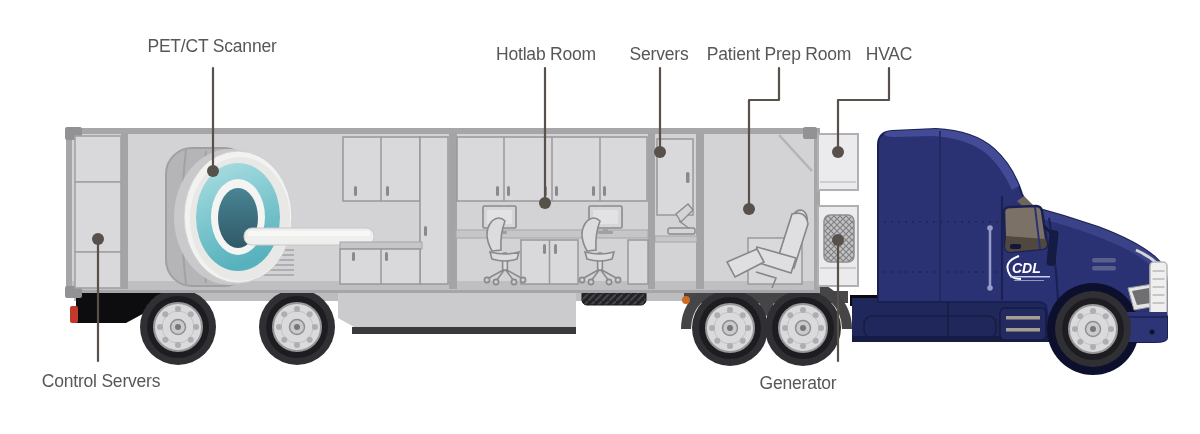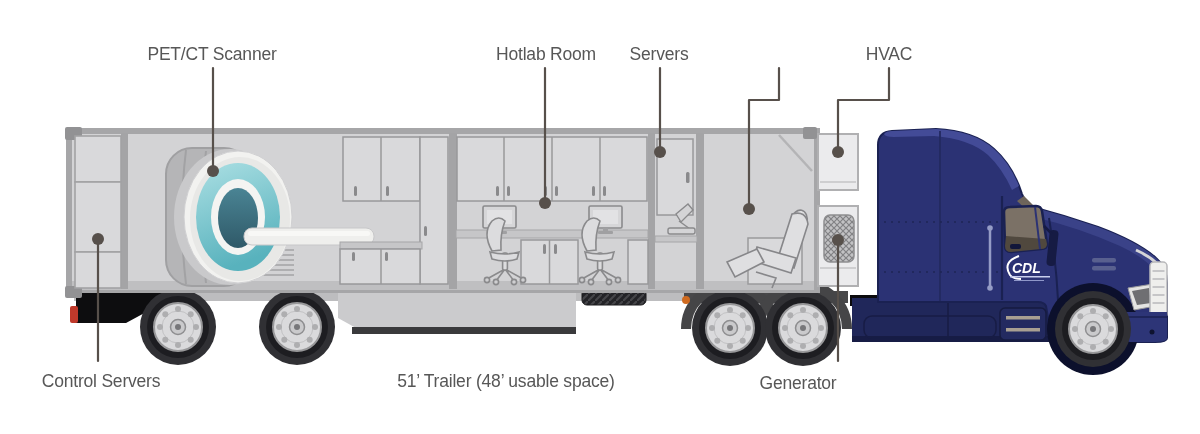--- a/index.html
+++ b/index.html
@@ -280,21 +280,21 @@
     <circle cx="213" cy="171" r="6"></circle>
     <circle cx="545" cy="203" r="6"></circle>
     <circle cx="660" cy="152" r="6"></circle>
     <circle cx="749" cy="209" r="6"></circle>
     <circle cx="838" cy="152" r="6"></circle>
     <circle cx="98" cy="239" r="6"></circle>
     <circle cx="838" cy="240" r="6"></circle>
   </g>
 </svg>
 
-<div class="label" style="left:212px;top:44px">PET/CT Scanner</div>
+<div class="label" style="left:212px;top:36px">PET/CT Scanner</div>
 <div class="label" style="left:546px;top:44px">Hotlab Room</div>
 <div class="label" style="left:659px;top:44px">Servers</div>
+<div class="label" style="left:779px;top:44px">Patient Prep Room</div>
 <div class="label" style="left:889px;top:44px">HVAC</div>
 <div class="label" style="left:101px;top:371px">Control Servers</div>
-<div class="label" style="left:506px;top:371px">51’ Trailer (48’ usable space)</div>
 <div class="label" style="left:798px;top:373px">Generator</div>
 
 </div>
 
 </body></html>

